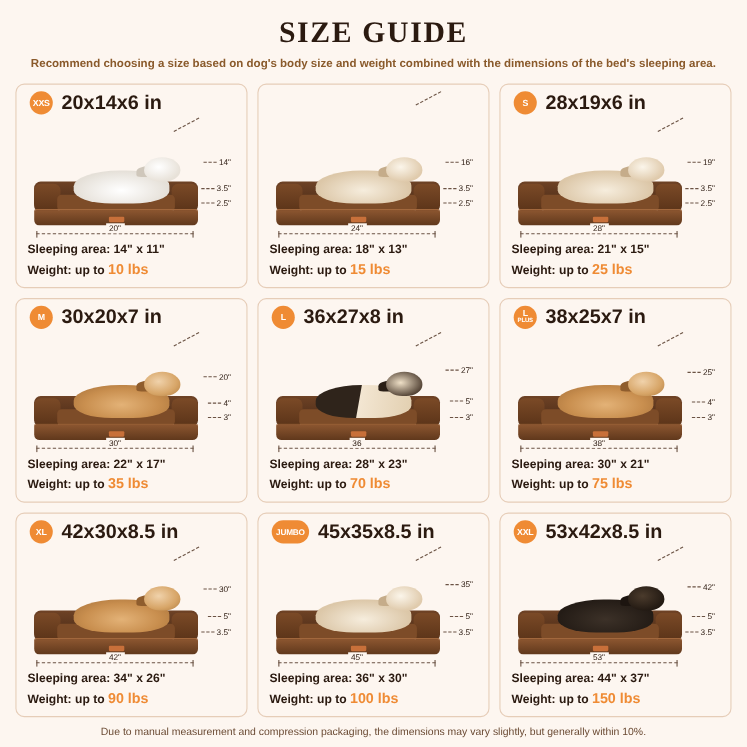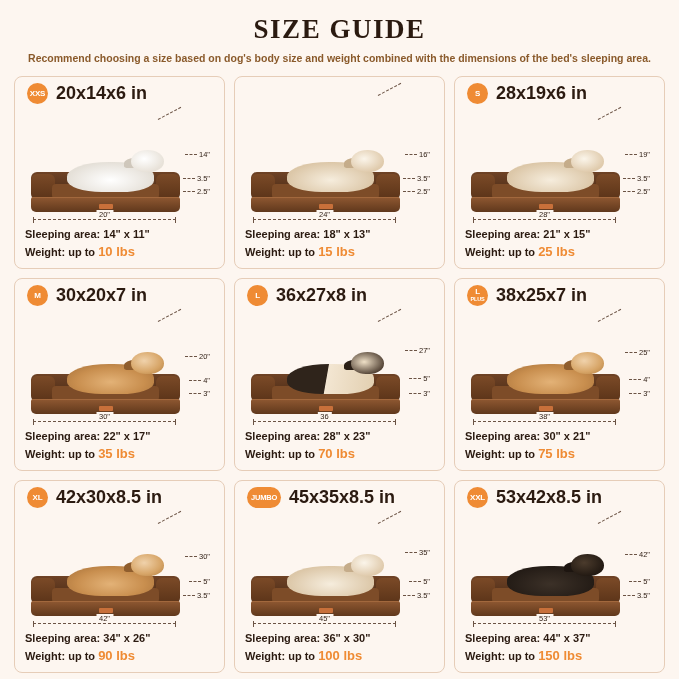--- a/index.html
+++ b/index.html
@@ -748,13 +748,14 @@
           <span>Sleeping area: </span><span class="val">44" x 37"</span>
         </div>
         <div class="line">
           <span>Weight: </span><span>up to </span><span class="weight">150 lbs</span>
         </div>
       </div>
     </div>
 
   </div>
 
+  <div class="footnote">Due to manual measurement and compression packaging, the dimensions may vary slightly, but generally within 10%.</div>
 </div>
 
 </body></html>

